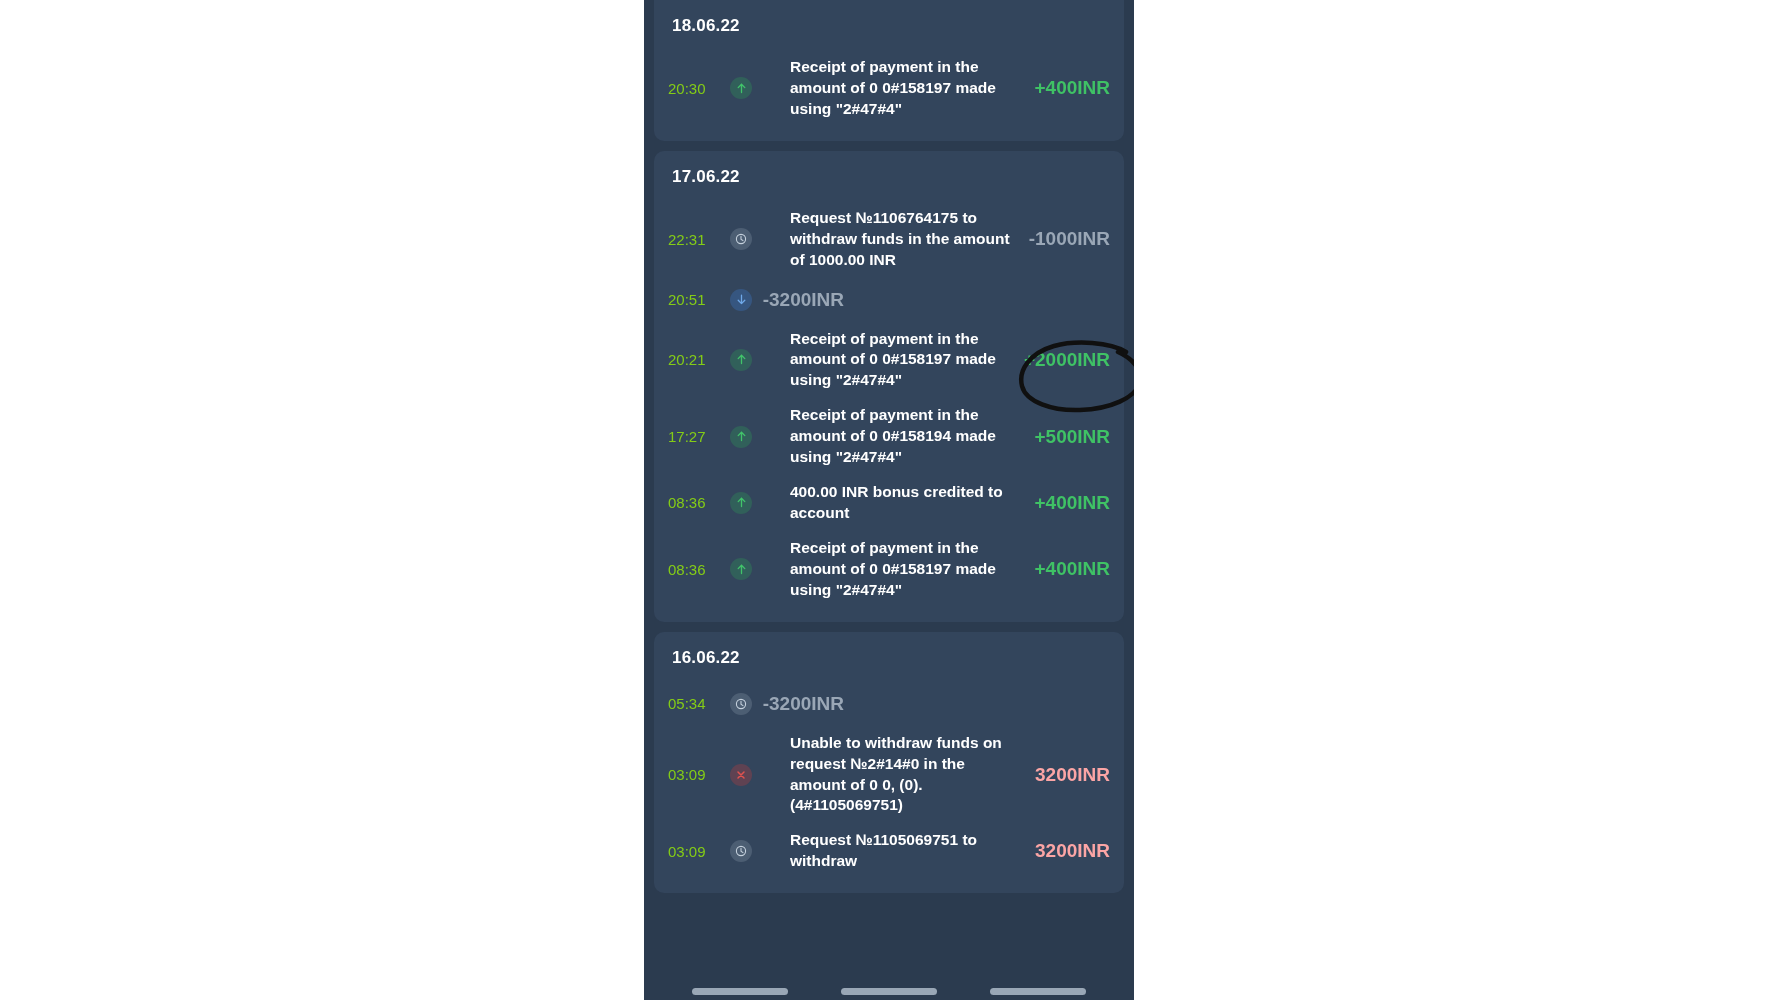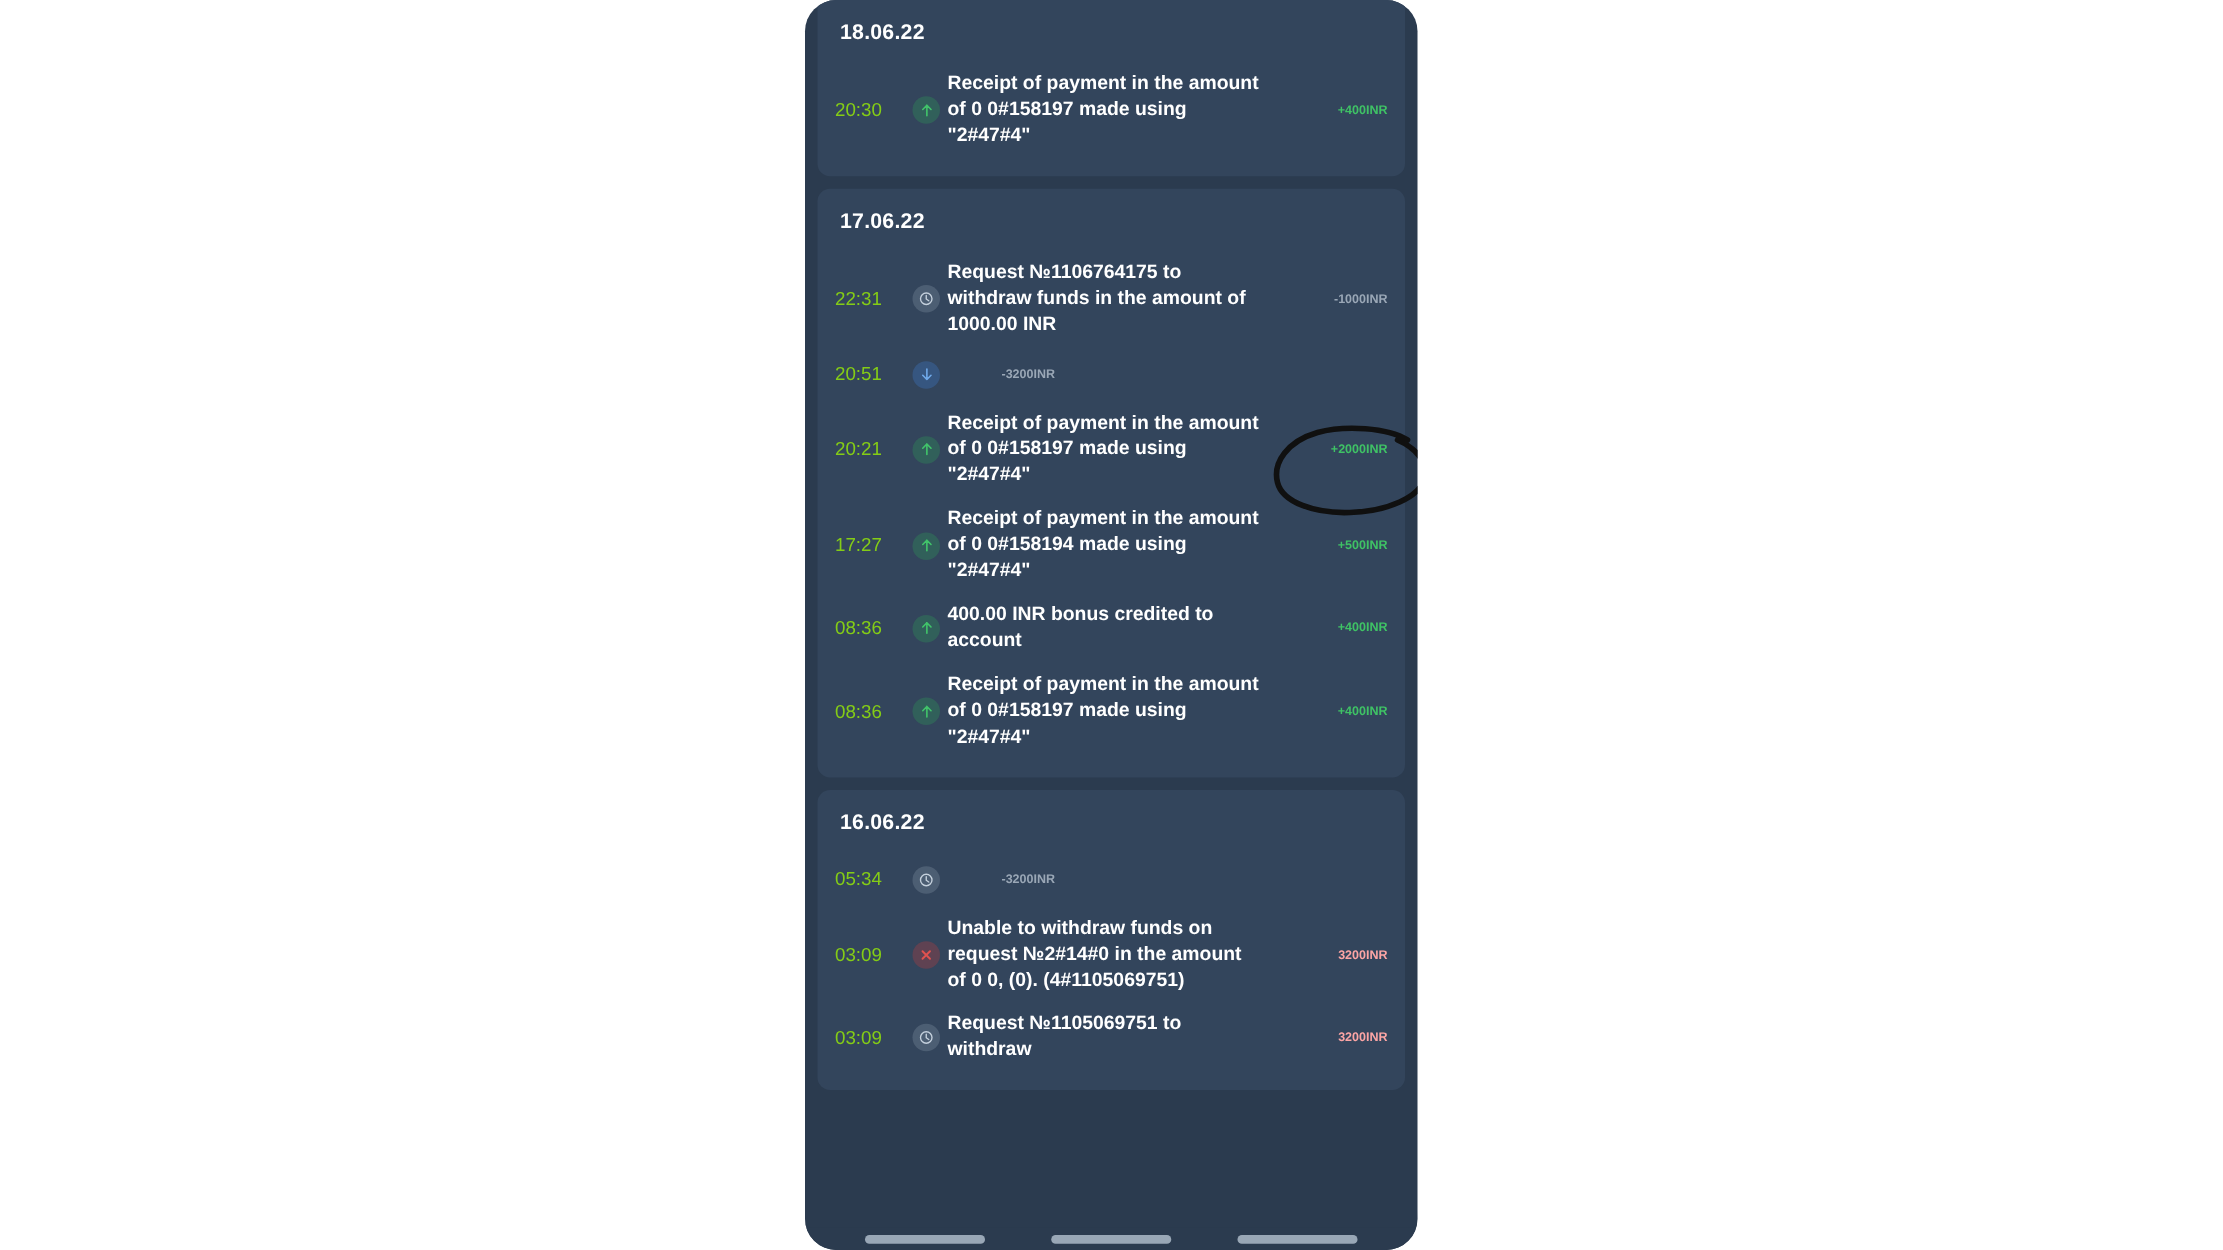--- a/index.html
+++ b/index.html
@@ -21,21 +21,20 @@
     justify-content: center;
   }
 
   
   .phone {
     position: relative;
     width: 490px;
     height: 1000px;
     background: #2b3b4f;
     overflow: hidden;
-    border-radius: 25px;
   }
 
   .scroll-area {
     position: absolute;
     top: 0;
     left: 0;
     right: 0;
     bottom: 0;
     padding: 0 10px;
     overflow: hidden;
@@ -99,27 +98,28 @@
   .badge.error  { background: rgba(200,60,60,0.30); color: #e0524f; }
   .badge svg { display: block; }
 
   .txn-desc {
     flex: 1 1 auto;
     font-size: 15.5px;
     line-height: 1.35;
     color: #ffffff;
     font-weight: bold;
     padding-right: 12px;
+    margin-left: 32px;
   }
 
   .txn-amount {
     flex: 0 0 auto;
     min-width: 86px;
     text-align: right;
-    font-size: 10px;
+    font-size: 19px;
     font-weight: bold;
     white-space: nowrap;
   }
   .txn-amount.pos     { color: #3fc265; }
   .txn-amount.neg     { color: #9aa7b6; }
   .txn-amount.neutral { color: #fca5a5; }
 
   
   .annotation {
     position: absolute;

